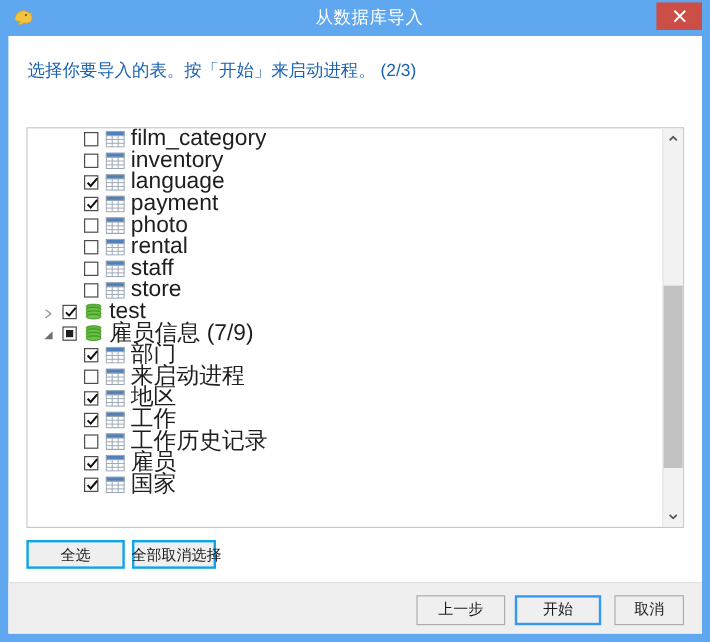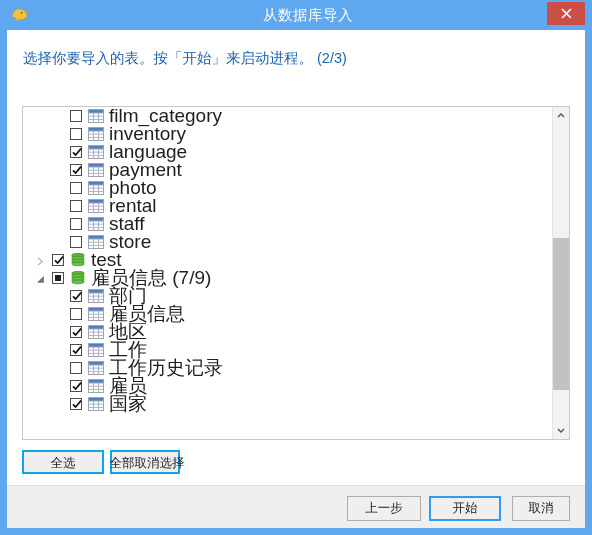--- a/index.html
+++ b/index.html
@@ -401,21 +401,21 @@
               </svg></span>
             <span class="lbl lvl1">部门</span>
           </div>
           <div class="row">
             <span class="cb lvl1"></span>
             <span class="icn lvl1"><svg width="16" height="14" viewBox="0 0 16 14">
                 <rect x="0.5" y="0.5" width="15" height="13" fill="#ffffff" stroke="#9aa6b4"></rect>
                 <rect x="0.5" y="0.5" width="15" height="3.5" fill="#4f81bd" stroke="#9aa6b4"></rect>
                 <path d="M5.5 4 V13.5 M10.5 4 V13.5 M0.5 7.2 H15.5 M0.5 10.4 H15.5" stroke="#9aa6b4" stroke-width="0.8" fill="none"></path>
               </svg></span>
-            <span class="lbl lvl1">雇员信息</span>
+            <span class="lbl lvl1">来启动进程</span>
           </div>
           <div class="row">
             <span class="cb lvl1">
               <svg class="tick" width="12" height="12" viewBox="0 0 12 12">
                 <path d="M2 6.3 L4.6 9 L10 2.6" stroke="#111" stroke-width="1.7" fill="none"></path>
               </svg>
             </span>
             <span class="icn lvl1"><svg width="16" height="14" viewBox="0 0 16 14">
                 <rect x="0.5" y="0.5" width="15" height="13" fill="#ffffff" stroke="#9aa6b4"></rect>
                 <rect x="0.5" y="0.5" width="15" height="3.5" fill="#4f81bd" stroke="#9aa6b4"></rect>

